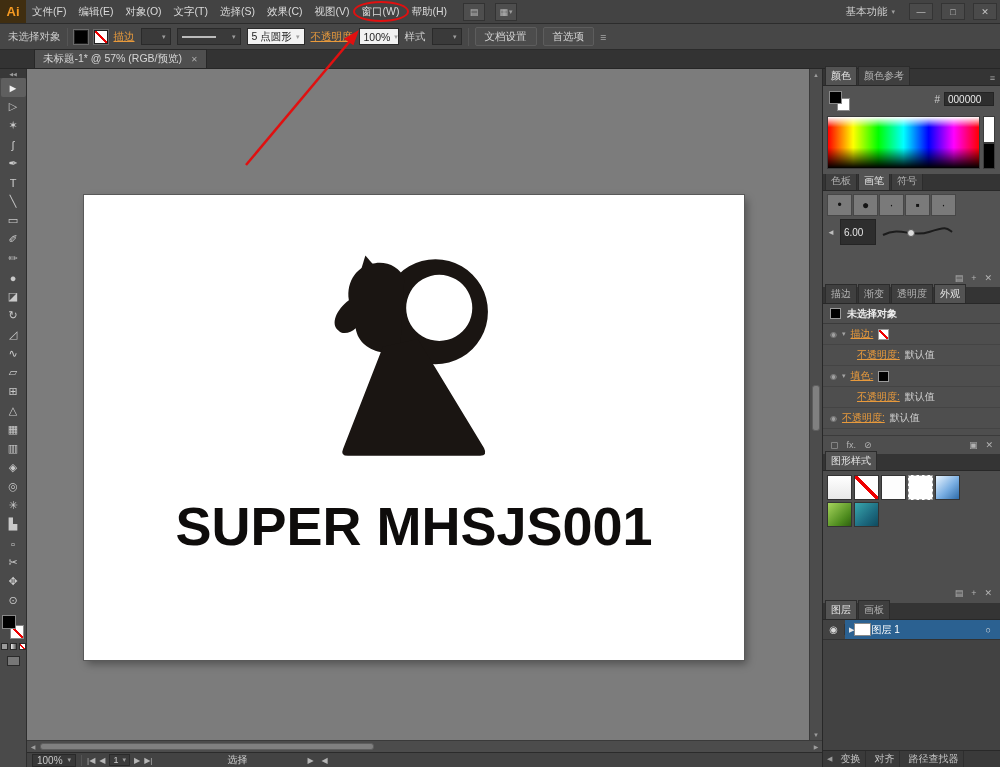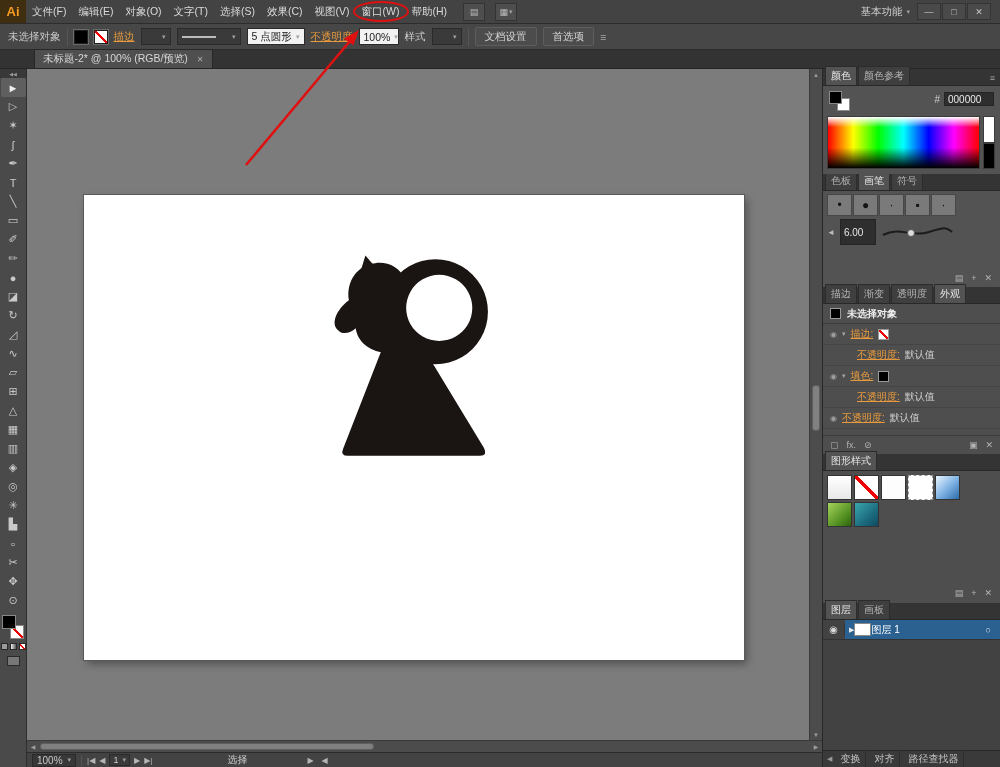--- a/index.html
+++ b/index.html
@@ -7,21 +7,21 @@
   body{font-family:"Liberation Sans","DejaVu Sans",sans-serif;font-size:11px;color:#ccc;background:#3c3c3c;}
   .app{width:1000px;height:767px;display:flex;flex-direction:column;position:relative;}
 
   
   .menubar{height:24px;background:#434343;border-bottom:1px solid #2c2c2c;display:flex;align-items:center;flex:0 0 24px;}
   .ai-logo{width:26px;height:23px;background:#402e10;color:#f59a22;font-weight:bold;font-size:13px;display:flex;align-items:center;justify-content:center;}
   .menu-items{display:flex;height:100%;}
   .menu-item{padding:0 6px;height:100%;display:flex;align-items:center;position:relative;color:#dadada;font-size:10.5px;cursor:default;}
   .red-ellipse{position:absolute;left:-3px;right:-3px;top:1px;bottom:1px;border:2px solid #e01010;border-radius:50%;pointer-events:none;}
   .mb-icon{width:22px;height:18px;margin-left:10px;background:#4e4e4e;border:1px solid #333;display:flex;align-items:center;justify-content:center;font-size:9px;color:#bbb;gap:1px;}
-  .mb-right{margin-left:auto;display:flex;align-items:center;gap:1px;padding-right:9px;}
+  .mb-right{margin-left:auto;display:flex;align-items:center;gap:8px;padding-right:3px;}
   .workspace{display:flex;gap:4px;align-items:center;color:#cfcfcf;font-size:10.5px;padding:2px 6px;}
   .win-btn{width:24px;height:17px;background:#4a4a4a;border:1px solid #343434;color:#c5c5c5;font-size:9px;display:flex;align-items:center;justify-content:center;}
   .tiny{font-size:7px;color:#9e9e9e;}
 
   
   .controlbar{height:26px;background:#474747;border-bottom:1px solid #2b2b2b;display:flex;align-items:center;gap:6px;padding:0 8px;font-size:10.5px;flex:0 0 26px;}
   .cb-sep{width:1px;height:18px;background:#383838;border-right:1px solid #555;}
   .swatch{width:14px;height:14px;border:1px solid #1f1f1f;box-shadow:0 0 0 1px #6a6a6a;}
   .sw-fill{background:#000;}
   .sw-none{background:linear-gradient(45deg,#fff 43%,#e00 43%,#e00 57%,#fff 57%);}
@@ -234,21 +234,21 @@
         <span class="tiny">▾</span>
       </div>
     <div class="cb-sep"></div>
     <div class="btn">文档设置</div>
     <div class="btn">首选项</div>
     <span style="color:#a8a8a8;">≡</span>
   </div>
 
   <div class="tabrow">
     <div class="doc-tab">
-      <span>未标题-2* @ 100% (RGB/预览)</span>
+      <span>未标题-1* @ 57% (RGB/预览)</span>
       <span class="x">✕</span>
     </div>
   </div>
 
   <div class="main">
 
     <div class="ltoolbar">
       <div class="tb-head">◀◀</div>
       <div style="display:flex;flex-direction:column;align-items:center;">
           <div class="tool active">
@@ -353,20 +353,21 @@
         <div class="canvas">
           <div class="artboard">
             <svg class="logo-svg" width="175" height="205" viewBox="0 0 180 210">
               <g fill="#1a1512">
                 <path fill-rule="evenodd" d="M112,4 a54,54 0 1 0 0.1,0 z m4,16 a34,34 0 1 1 -0.1,0 z"></path>
                 <path d="M52,14 L40,0 L34,20 Z"></path>
                 <path d="M50,8 C32,10 20,26 23,46 C10,56 4,70 12,77 C16,82 25,80 30,75 C32,89 44,98 58,100 L76,94 L80,24 C76,12 62,6 50,8 Z"></path>
                 <path d="M58,94 L17,199 Q14,206 22,206 L158,206 Q166,206 162,198 L94,86 Z"></path>
               </g>
             </svg>
+            <div class="artboard-text">SUPER MHSJS001</div>
           </div>
         </div>
         <div class="vscroll">
           <div class="vs-up">▲</div>
           <div class="vthumb"></div>
           <div class="vs-down">▼</div>
         </div>
       </div>
       <div class="hscroll">
         <div class="hs-left">◀</div>

